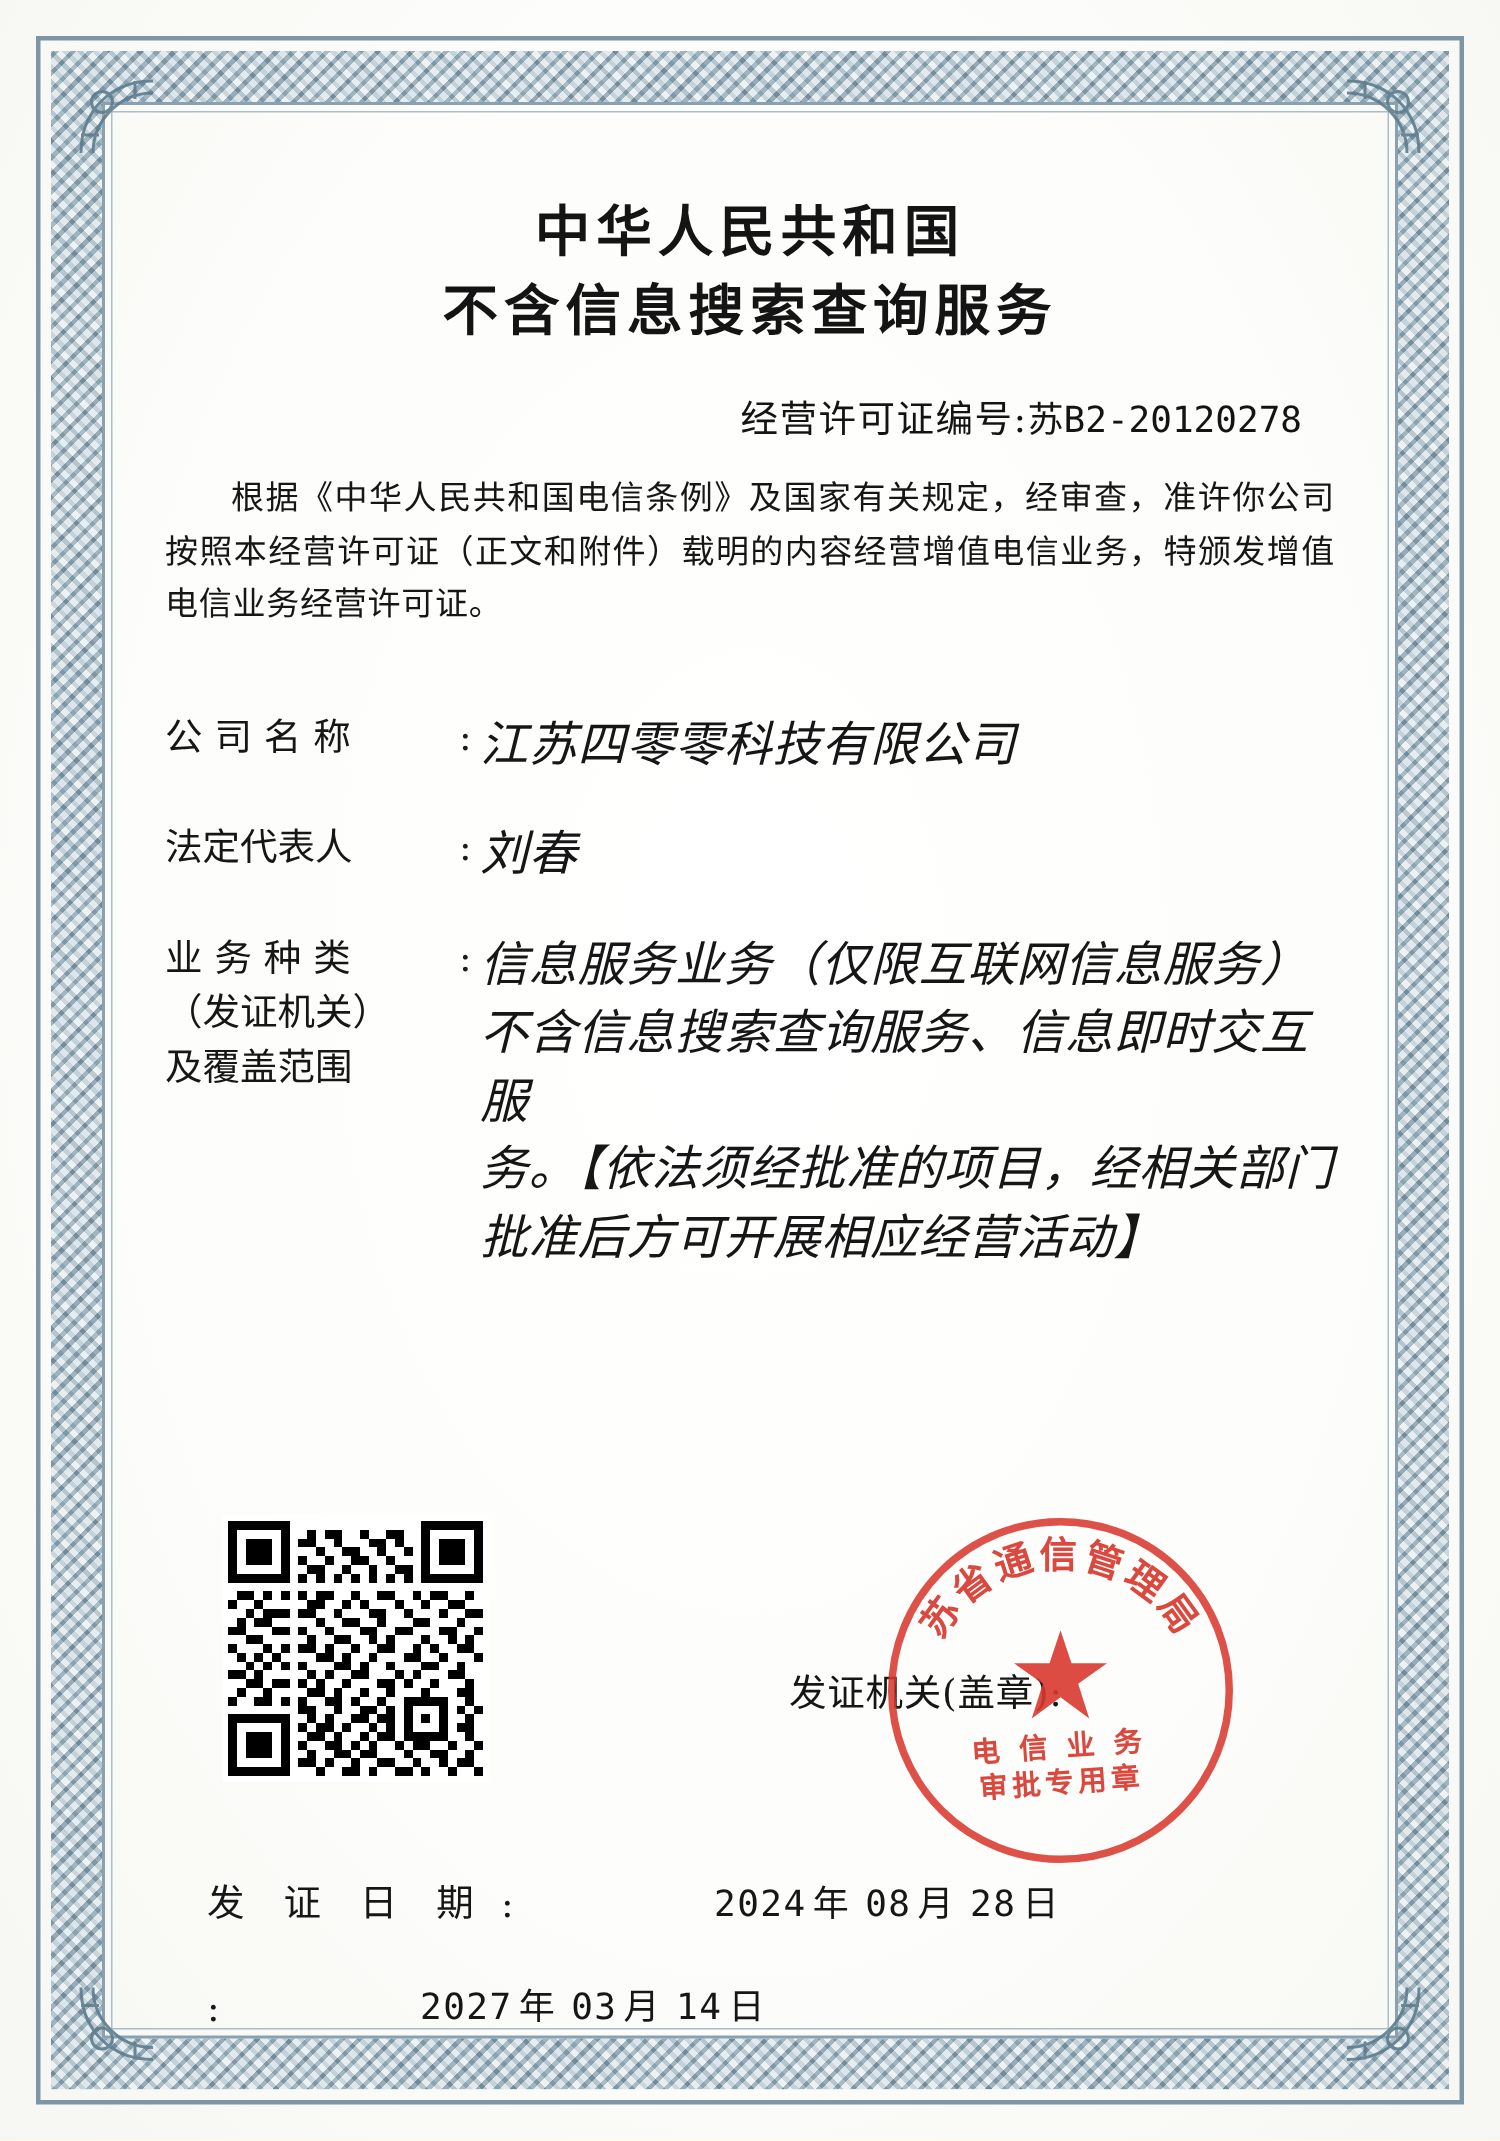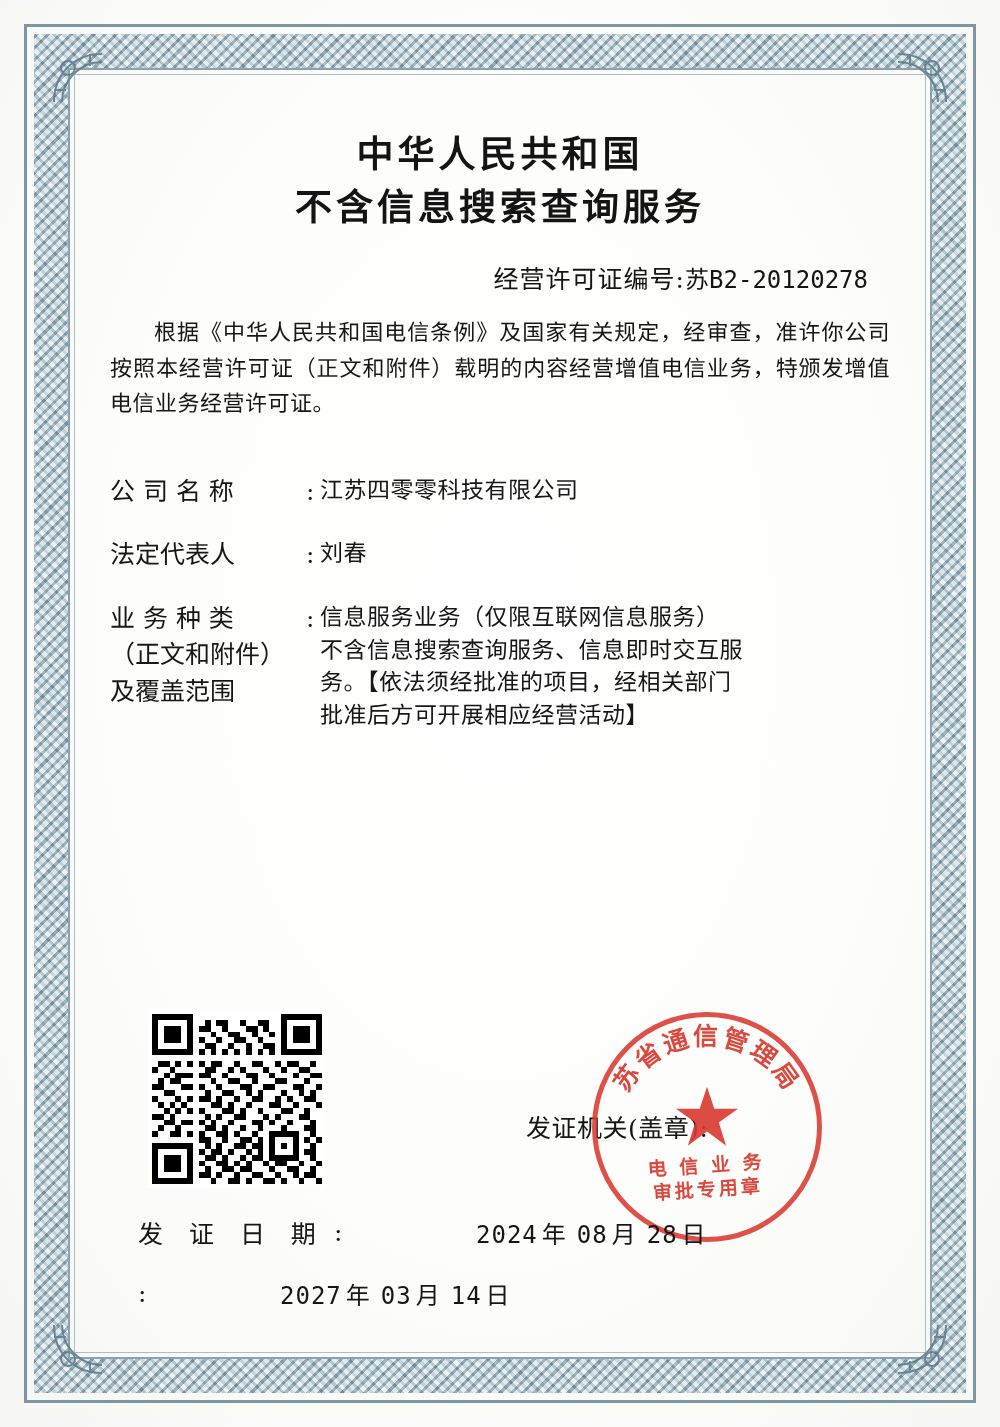--- a/index.html
+++ b/index.html
@@ -175,24 +175,25 @@
     color: #161616;
     white-space: pre-line;
   }
   .field-colon {
     flex: 0 0 14px;
     font-size: 25px;
     line-height: 1.42;
   }
   .field-value {
     flex: 1 1 auto;
-    font-size: 23px;
+    font-size: 32px;
     line-height: 1.42;
     color: #161616;
     letter-spacing: .5px;
+    font-style: italic;
   }
   .field-row.multiline .field-label {
     line-height: 1.46;
   }
   .field-value .vline { display: block; }
 
   
   .issuer-area {
     position: absolute;
     left: 0;
@@ -280,24 +281,25 @@
 
   
   .dates {
     position: absolute;
     left: 28px;
     top: 1104px;
     width: 752px;
   }
   .date-row {
     display: flex;
-    align-items: center;
+    align-items: flex-end;
     margin-bottom: 26px;
     font-size: 25px;
     color: #161616;
+    margin-top: 34px;
   }
   .date-label {
     flex: 0 0 196px;
     letter-spacing: 9px;
   }
   .date-colon { flex: 0 0 24px; letter-spacing: 0; }
   .date-value {
     flex: 1 1 auto;
     padding-left: 118px;
     font-family: "DejaVu Sans Mono", "Liberation Mono", monospace;
@@ -377,21 +379,21 @@
       </div>
 
       <div class="field-row">
         <div class="field-label">法定代表人</div>
         <div class="field-colon">:</div>
         <div class="field-value">刘春</div>
       </div>
 
       <div class="field-row multiline">
         <div class="field-label">业 务 种 类
-（正文和附件）
+（发证机关）
 及覆盖范围</div>
         <div class="field-colon">:</div>
         <div class="field-value">
           <span class="vline">信息服务业务（仅限互联网信息服务）</span>
           <span class="vline">不含信息搜索查询服务、信息即时交互服</span>
           <span class="vline">务。【依法须经批准的项目，经相关部门</span>
           <span class="vline">批准后方可开展相应经营活动】</span>
         </div>
       </div>
 

